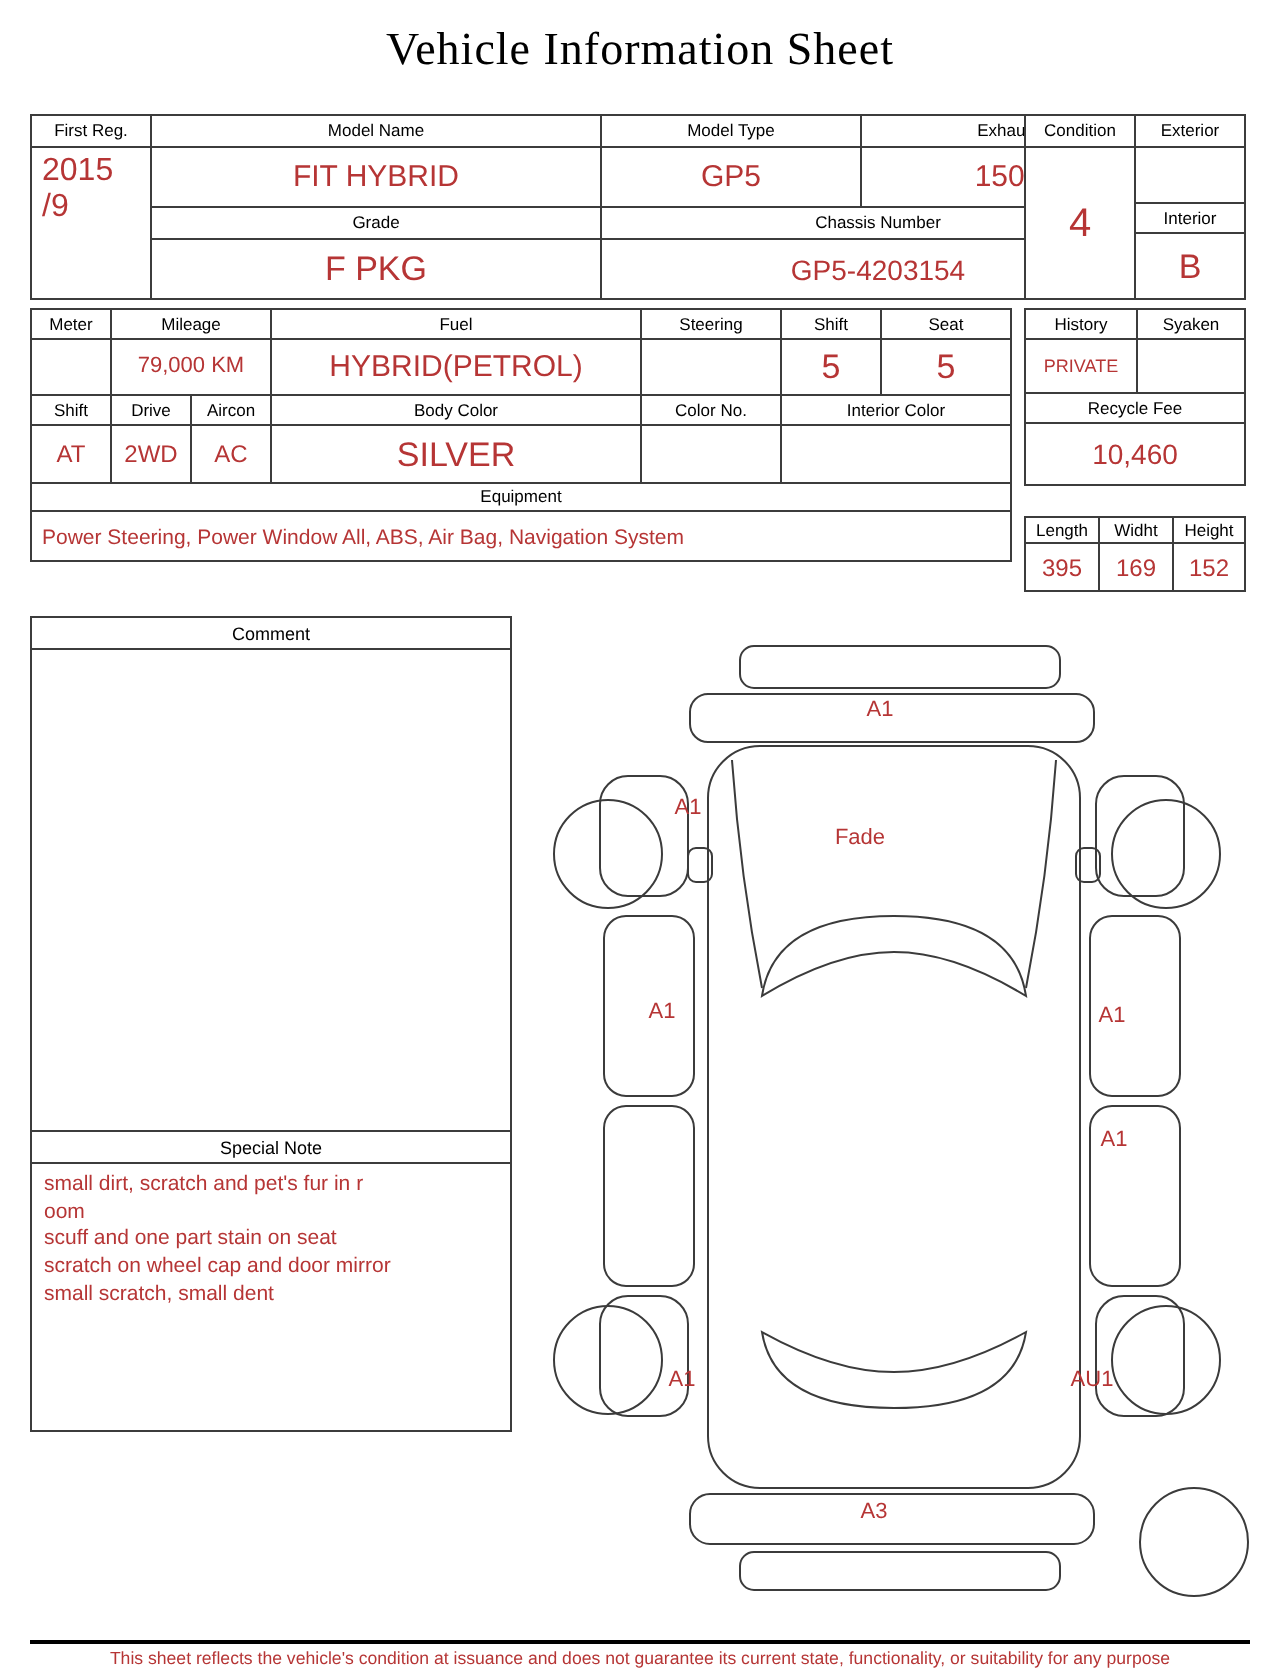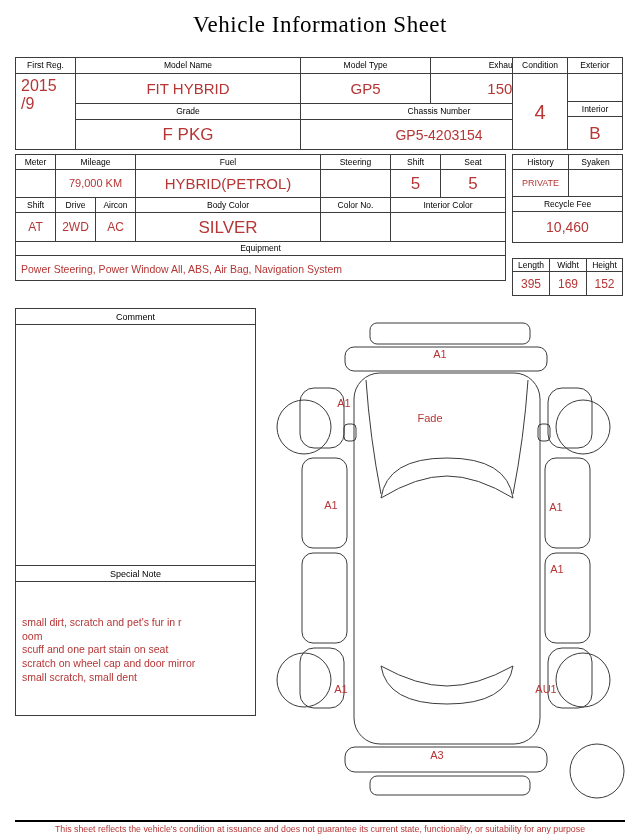--- a/index.html
+++ b/index.html
@@ -43,21 +43,21 @@
   .t2ra { left:512px; top:154px; width:111px; height:89px;
           grid-template-columns:56px 1fr; grid-template-rows:15px 27px 15px 1fr; }
   .t2rb { left:512px; top:258px; width:111px; height:38px;
           grid-template-columns:37px 37px 1fr; grid-template-rows:13px 1fr; }
 
   
   .bl { left:15px; top:308px; width:241px; height:408px; display:flex; flex-direction:column; }
   .bl-hdr { height:16px; flex:0 0 16px; border-bottom:1px solid #3c3c3c; display:flex;
             align-items:center; justify-content:center; font-size:9px; color:#000; }
   .comment-body { height:241px; flex:0 0 241px; border-bottom:1px solid #3c3c3c; }
-  .sn-body { flex:1; padding:4px 6px; color:#b63535; font-size:10.5px; line-height:1.3;margin-top:30px; }
+  .sn-body { flex:1; padding:4px 6px; color:#b63535; font-size:10.5px; line-height:1.3; }
 
   
   .diag { position:absolute; left:258px; top:308px; width:378px; height:509px; }
   .car rect, .car path, .car circle, .car line { fill:none; stroke:#3b3b3b; stroke-width:1; }
   .car .dlabel { fill:#b63535; stroke:none; font-family:"Liberation Sans", sans-serif;
                  font-size:11px; text-anchor:middle; }
 
   .footer-line { position:absolute; left:15px; top:820px; width:610px; border-top:2px solid #000; }
   .footer-text { position:absolute; left:15px; top:824px; width:610px; text-align:center;
                  font-size:8.8px; color:#b63535; white-space:nowrap; }

